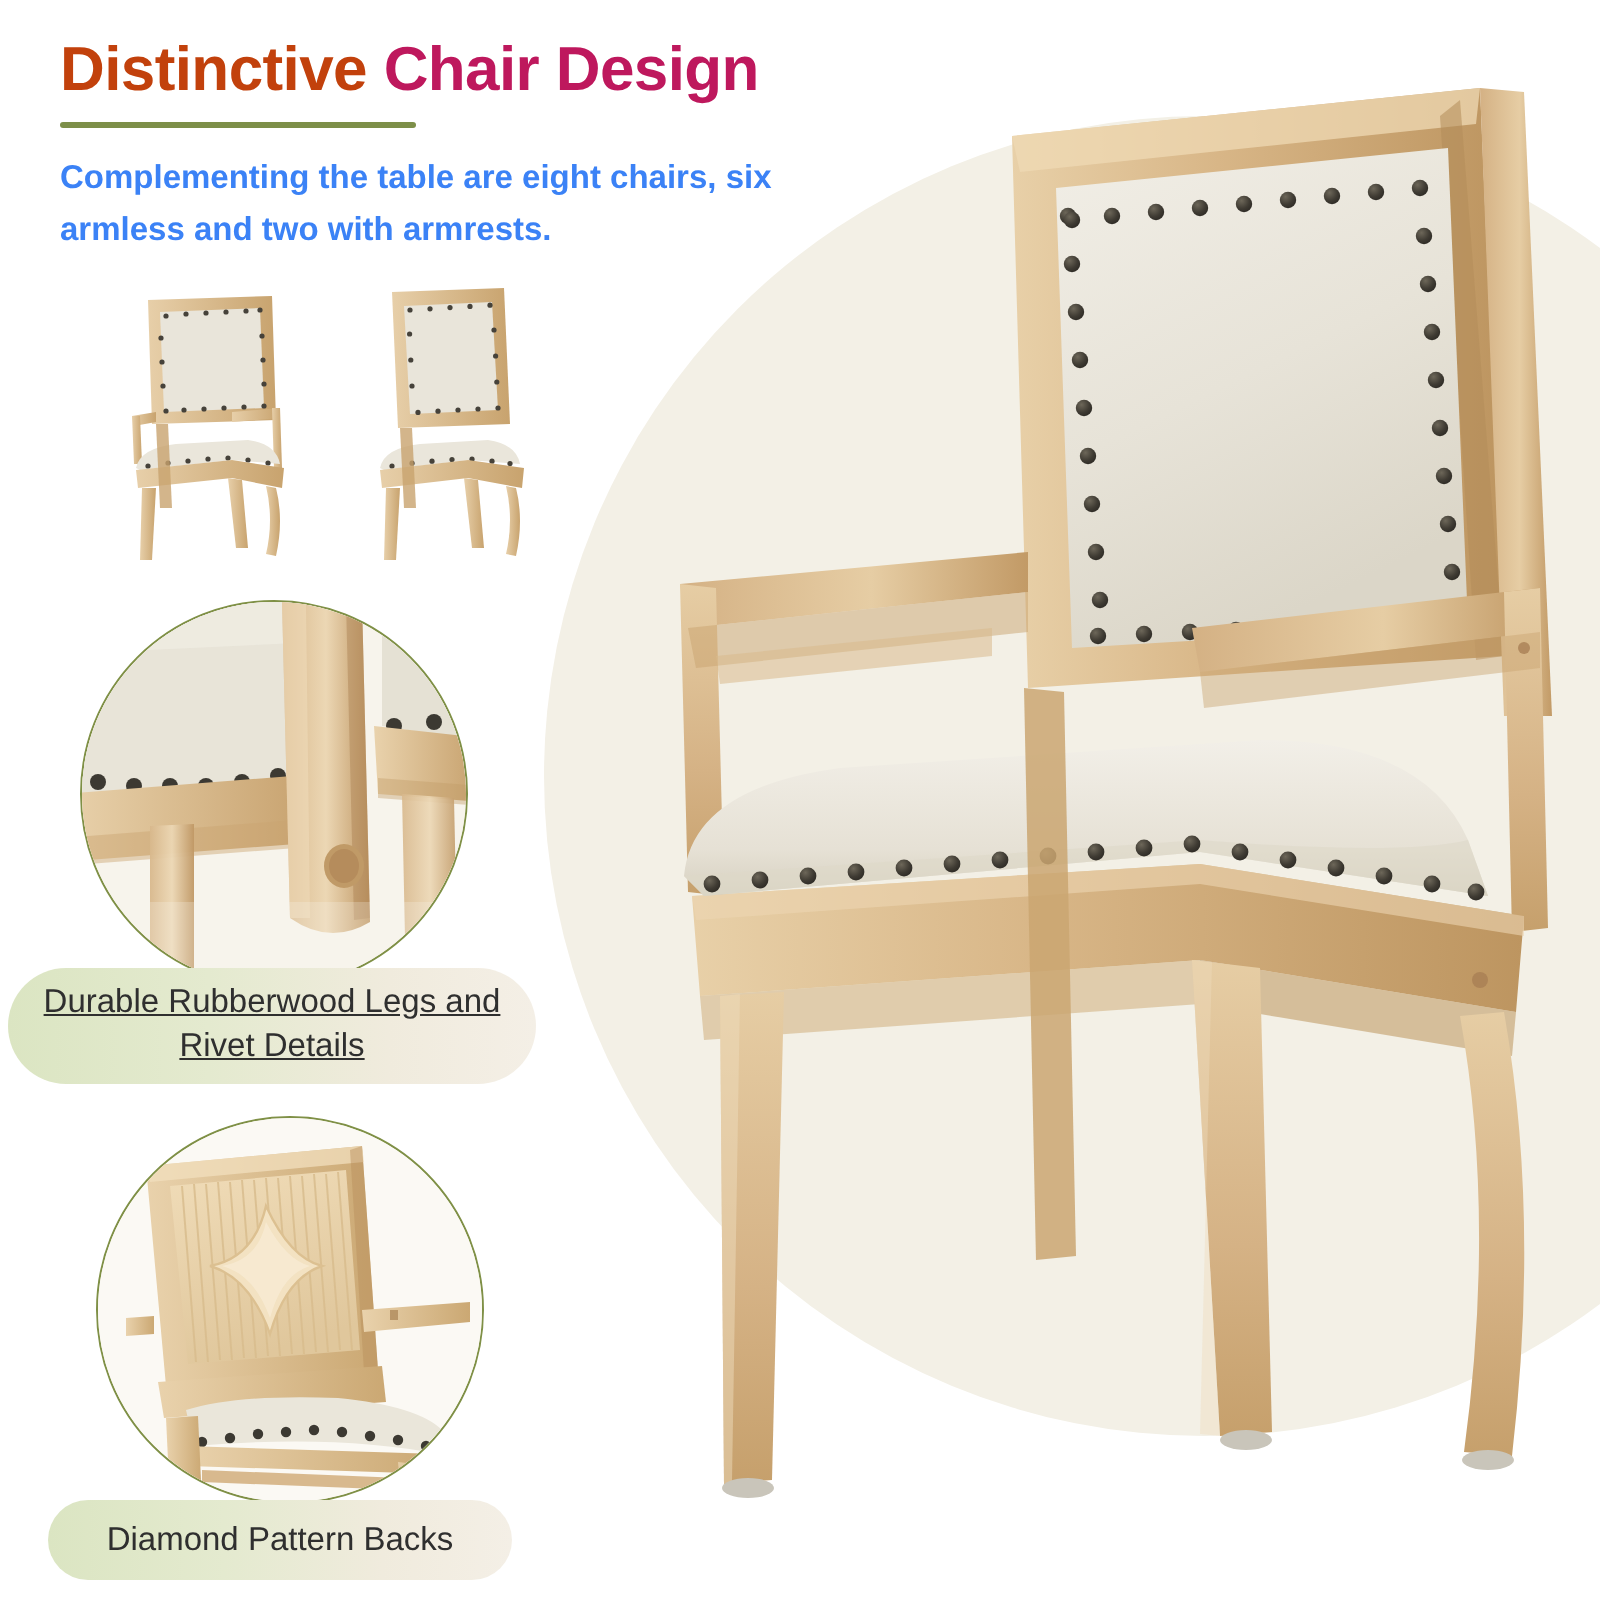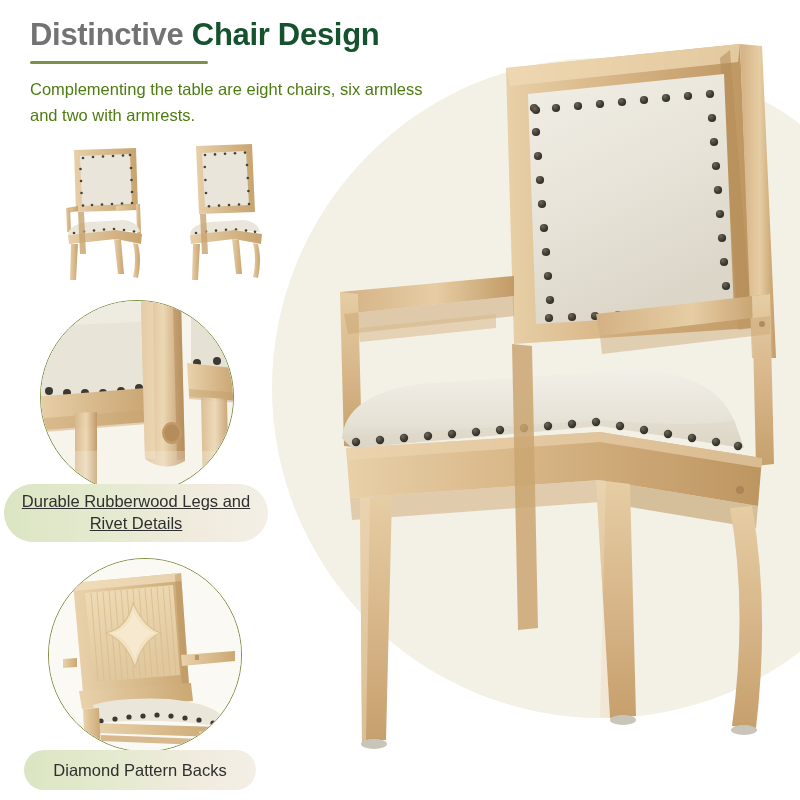--- a/index.html
+++ b/index.html
@@ -14,24 +14,24 @@
 
   
   .hero-circle{
     position:absolute;left:272px;top:58px;width:660px;height:660px;
     border-radius:50%;background:#f3f0e6;
   }
 
   
   .head-wrap{position:absolute;left:30px;top:18px;width:460px;}
   .headline{font-size:31px;font-weight:bold;letter-spacing:-0.3px;line-height:1.1;white-space:nowrap;}
-  .hl-green{color:#737373;margin-top:34px;}
-  .hl-dark{color:#14532d;text-align:center;}
+  .hl-green{color:#c2410c;margin-top:34px;}
+  .hl-dark{color:#be185d;text-align:center;}
   .rule{margin-top:9px;width:178px;height:3px;background:#7d8f49;border-radius:2px;}
-  .subcopy{margin-top:13px;font-size:16.5px;line-height:1.55;color:#4d7c0f;max-width:420px;}
+  .subcopy{margin-top:13px;font-size:16.5px;line-height:1.55;color:#3b82f6;max-width:420px;font-weight:bold;}
 
   
   .thumbs{position:absolute;left:58px;top:138px;width:230px;height:145px;}
   .thumb{position:absolute;top:0;width:95px;height:145px;}
   .thumb.a{left:0;}
   .thumb.b{left:118px;}
 
   
   .detail{
     position:absolute;border-radius:50%;overflow:hidden;

